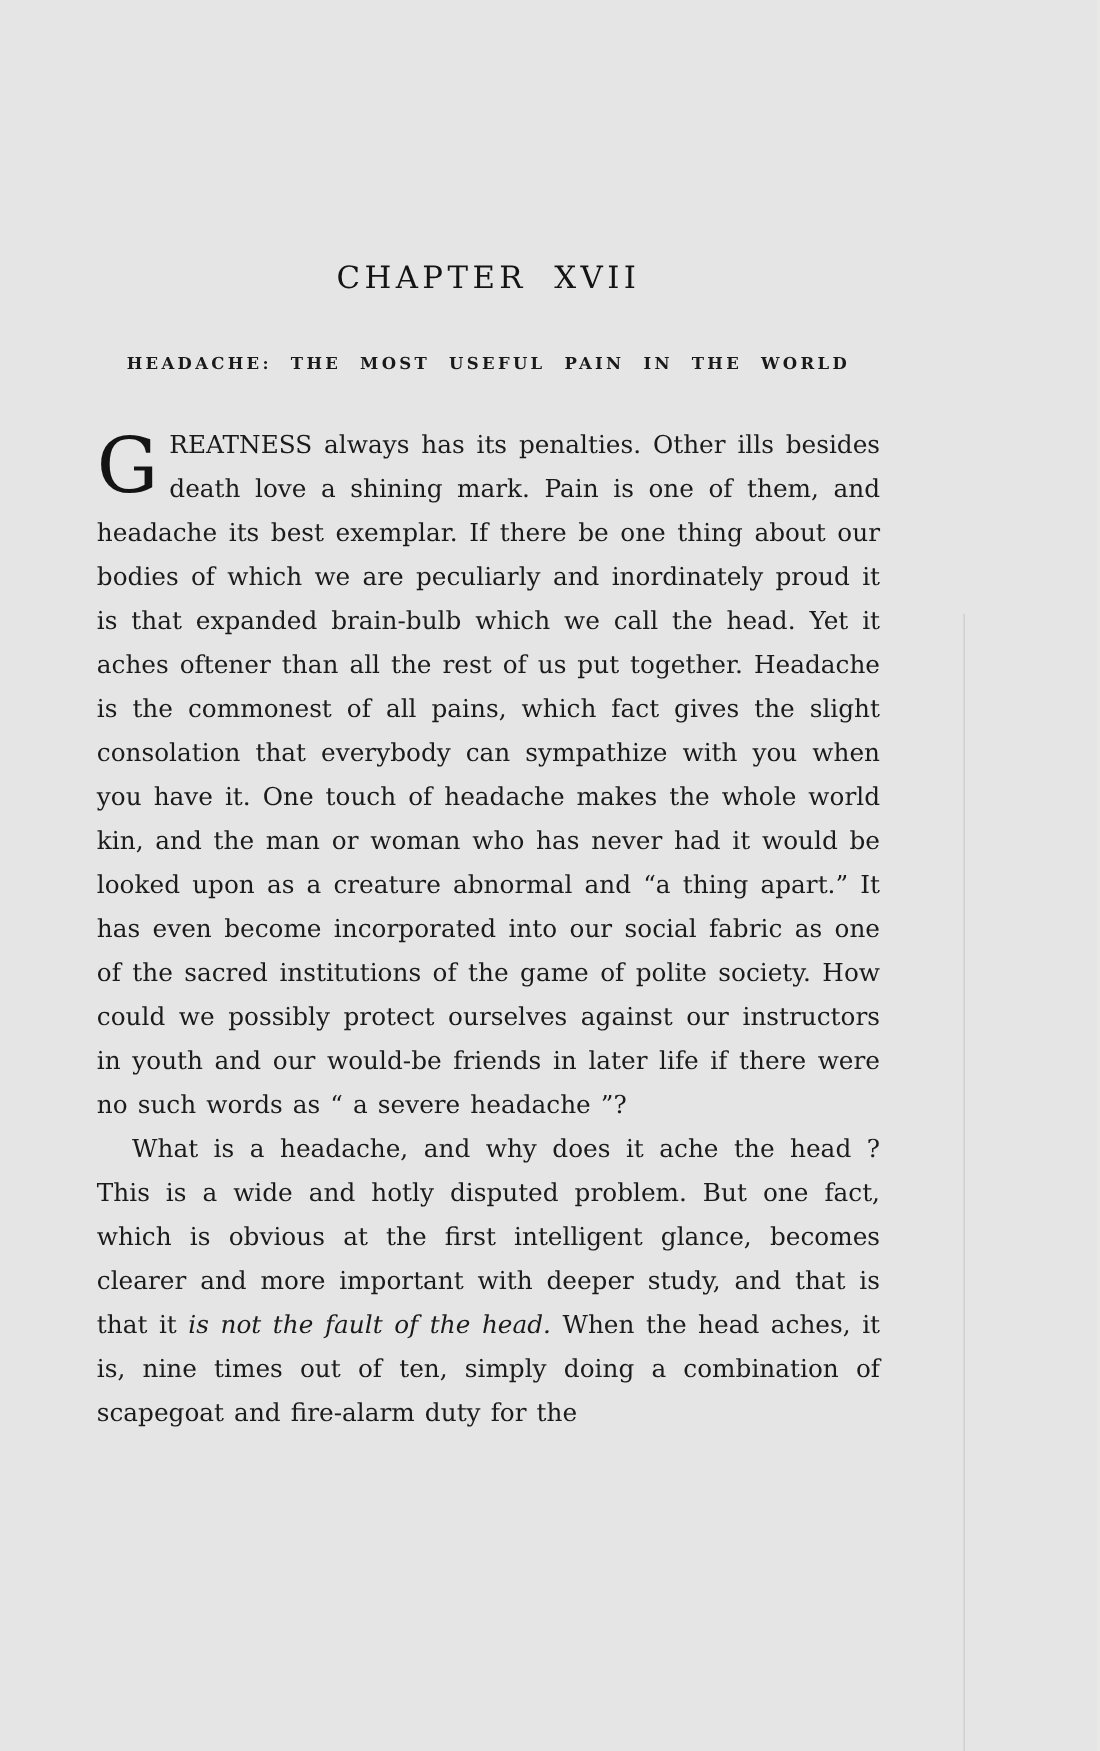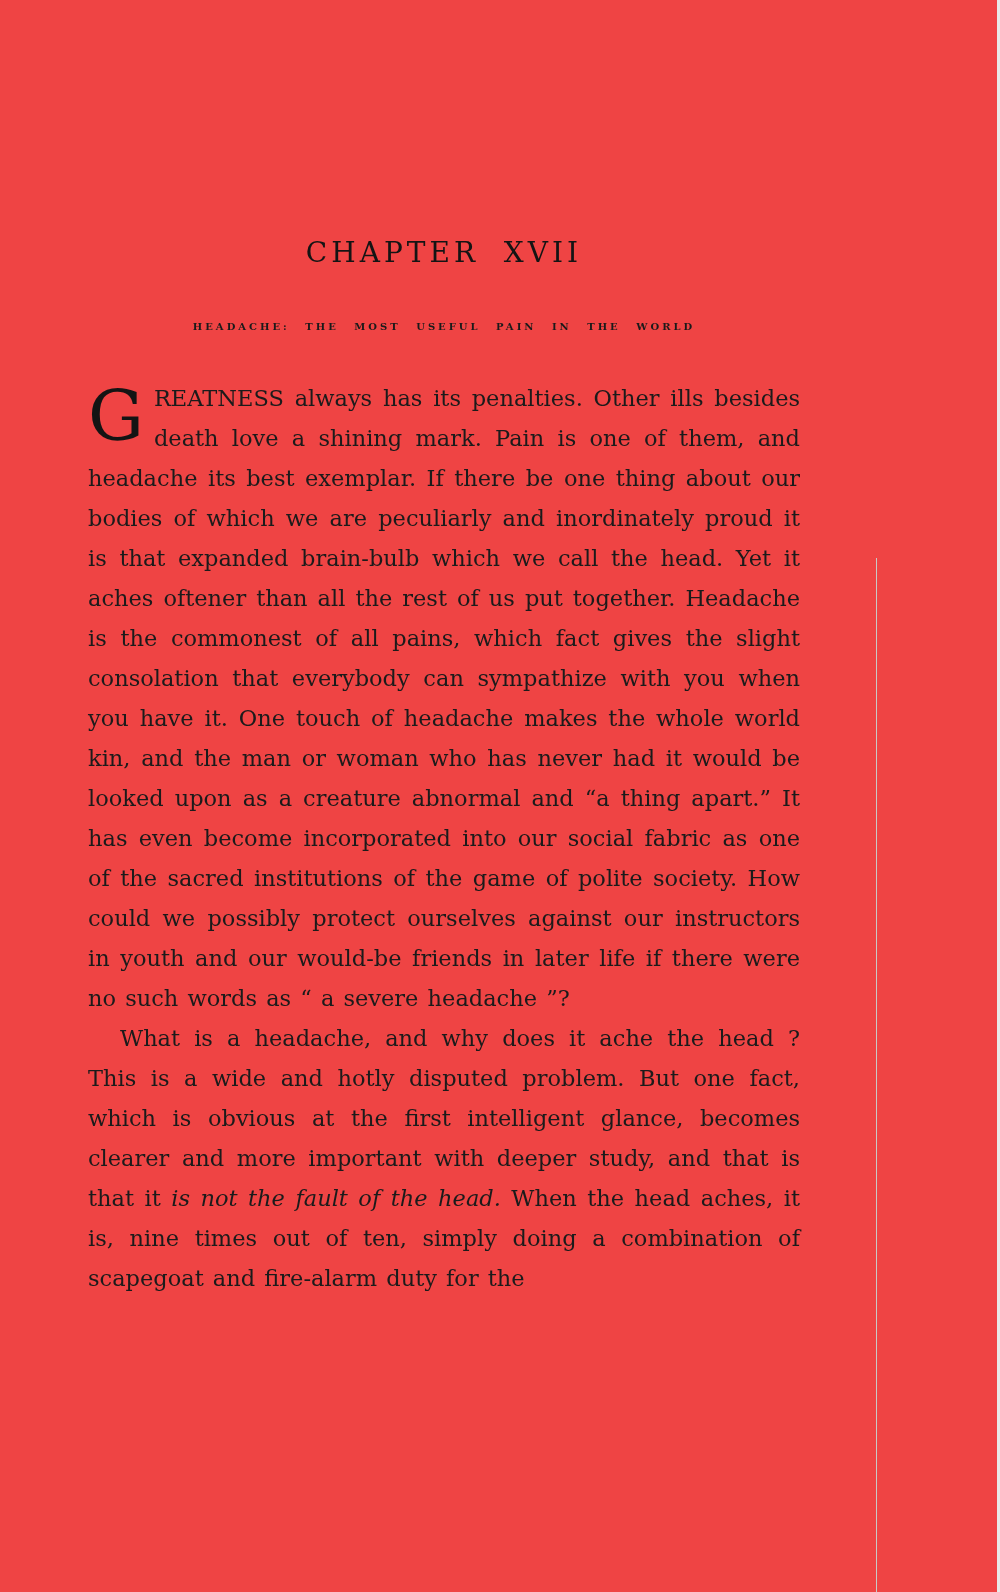--- a/index.html
+++ b/index.html
@@ -4,21 +4,21 @@
   <style>
     html, body {
       margin: 0;
       padding: 0;
       background: #ffffff;
     }
     .page {
       position: relative;
       width: 1000px;
       height: 1592px;
-      background: #ef4444;
+      background: #e5e5e5;
       overflow: hidden;
       font-family: "DejaVu Serif", "Liberation Serif", serif;
       color: #1b1b1b;
     }
     .content {
       position: absolute;
       left: 88px;
       top: 236px;
       width: 712px;
     }
@@ -27,21 +27,21 @@
       text-align: center;
       font-size: 28px;
       font-weight: 400;
       letter-spacing: 4px;
       word-spacing: 12px;
       color: #141414;
     }
     .chapter-subtitle {
       margin: 0 0 46px 0;
       text-align: center;
-      font-size: 10px;
+      font-size: 15px;
       font-weight: 700;
       letter-spacing: 3px;
       word-spacing: 9px;
       color: #1a1a1a;
     }
     .body-par {
       margin: 0;
       font-size: 22.5px;
       line-height: 40px;
       text-align: justify;

